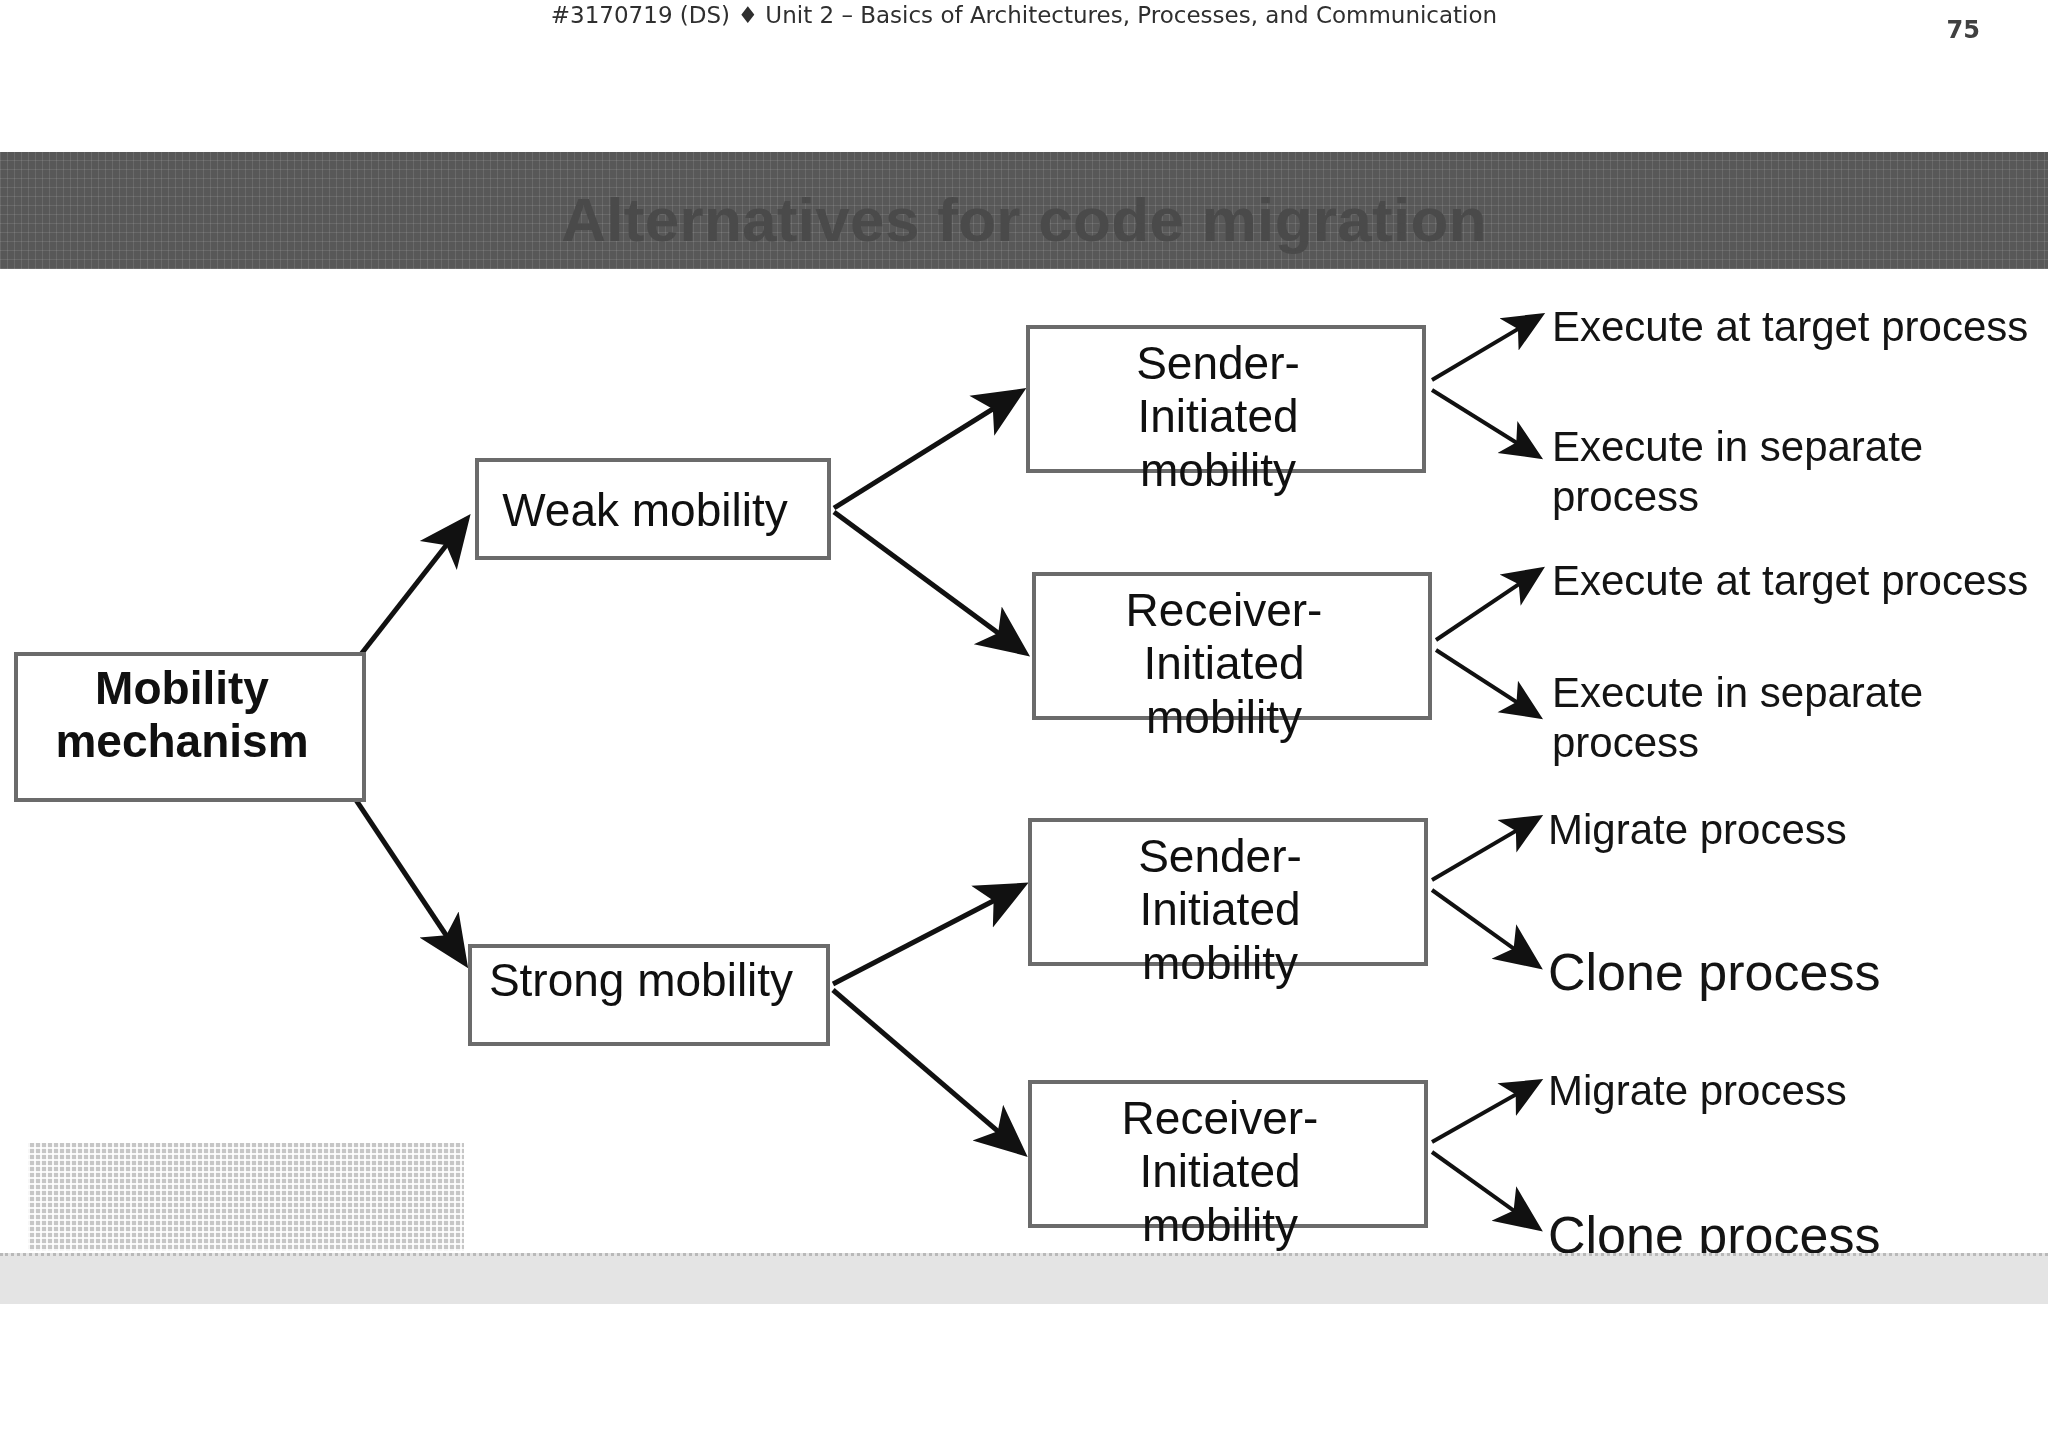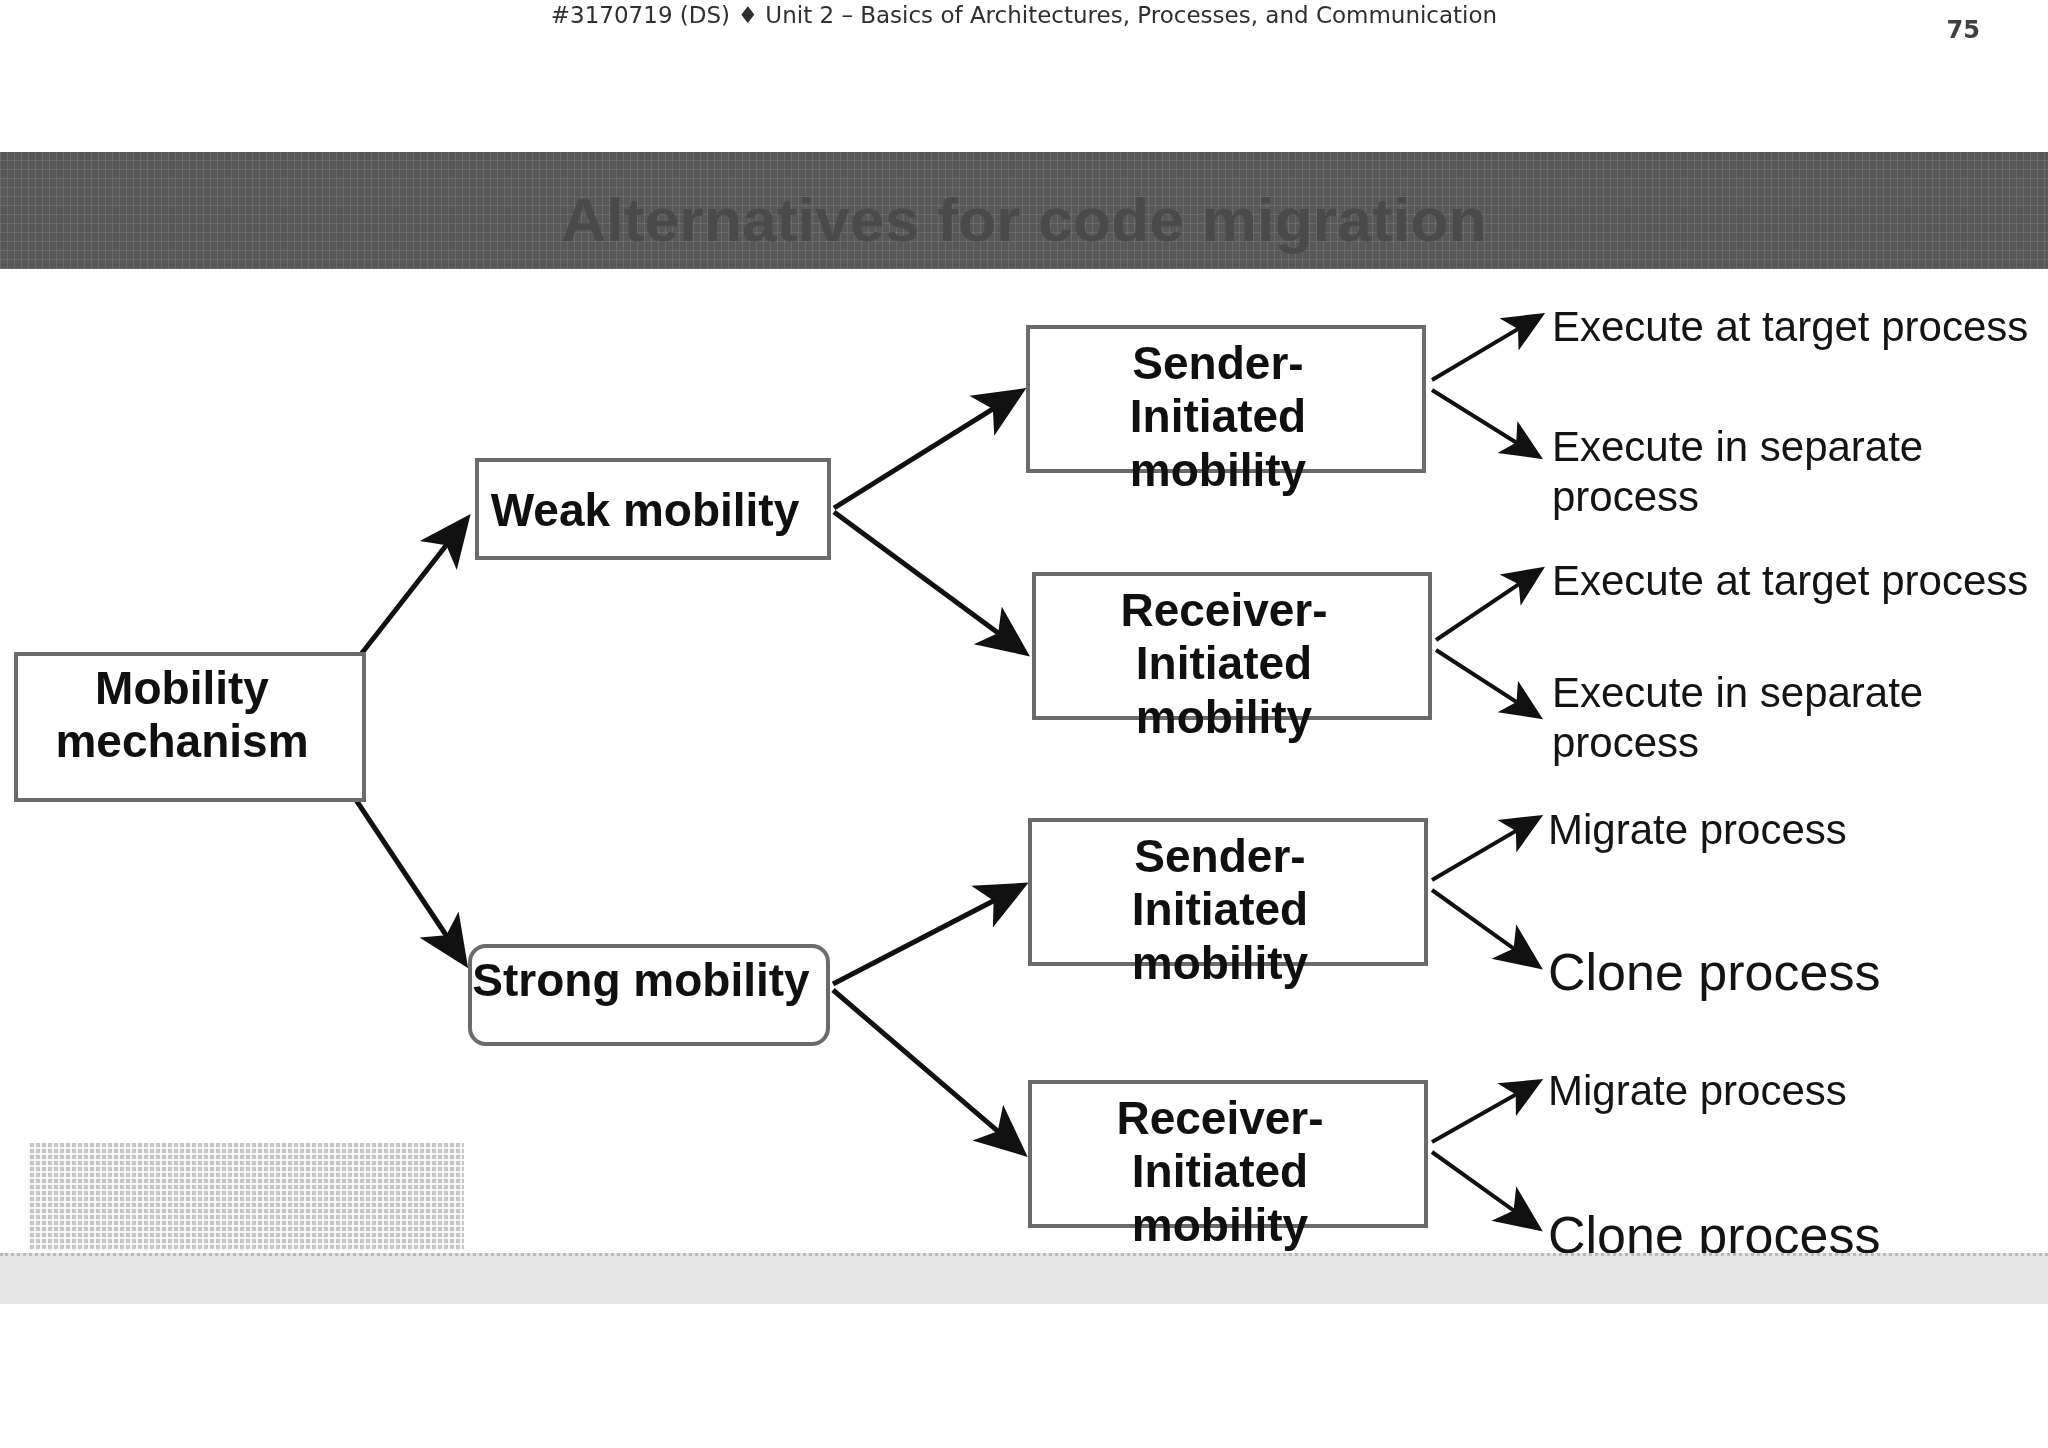--- a/index.html
+++ b/index.html
@@ -67,21 +67,20 @@
     text-align: center;
     line-height: 1.16;
   }
   .node-box .node-text {
     position: absolute;
     left: 0;
     right: 16px;
     top: 4px;
     white-space: pre-line;
     pointer-events: none;
-    font-weight: bold;
   }
 
   .leaf-label {
     position: absolute;
     color: #141414;
     line-height: 1.18;
     white-space: pre-line;
   }
 
   
@@ -104,21 +103,20 @@
     font-size: 46px;
   }
   #node-weak .node-text { top: 22px; }
 
   #node-strong {
     left: 468px;
     top: 944px;
     width: 362px;
     height: 102px;
     font-size: 46px;
-    border-radius: 18px;
   }
   #node-strong .node-text { top: 6px; }
 
   
   .node-mid {
     width: 400px;
     height: 148px;
     font-size: 46px;
   }
   #node-sender1 { left: 1026px; top: 325px; }

